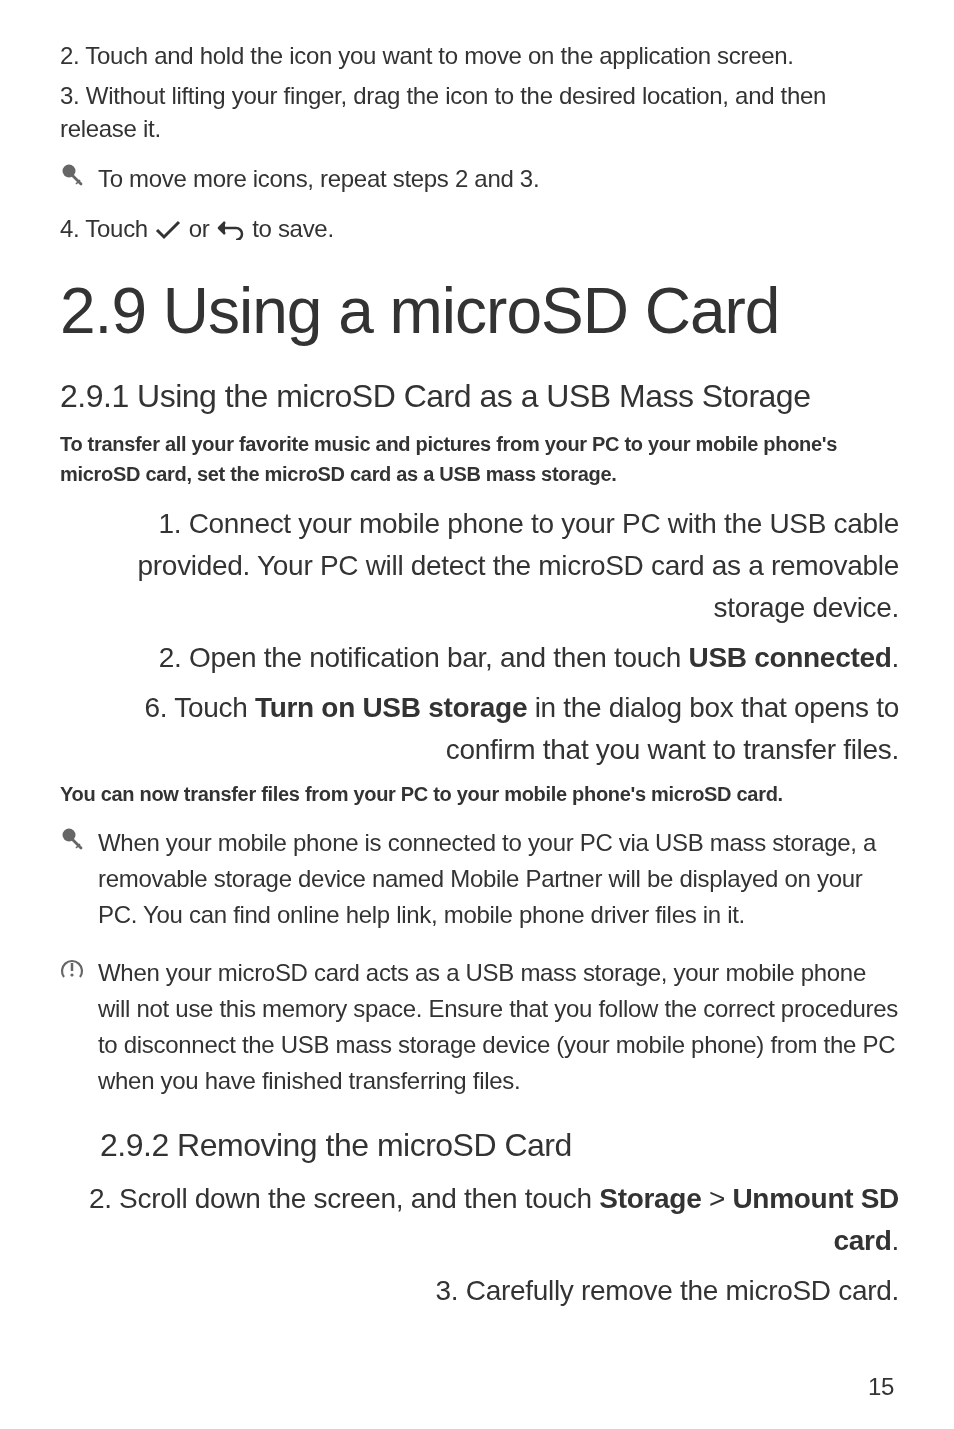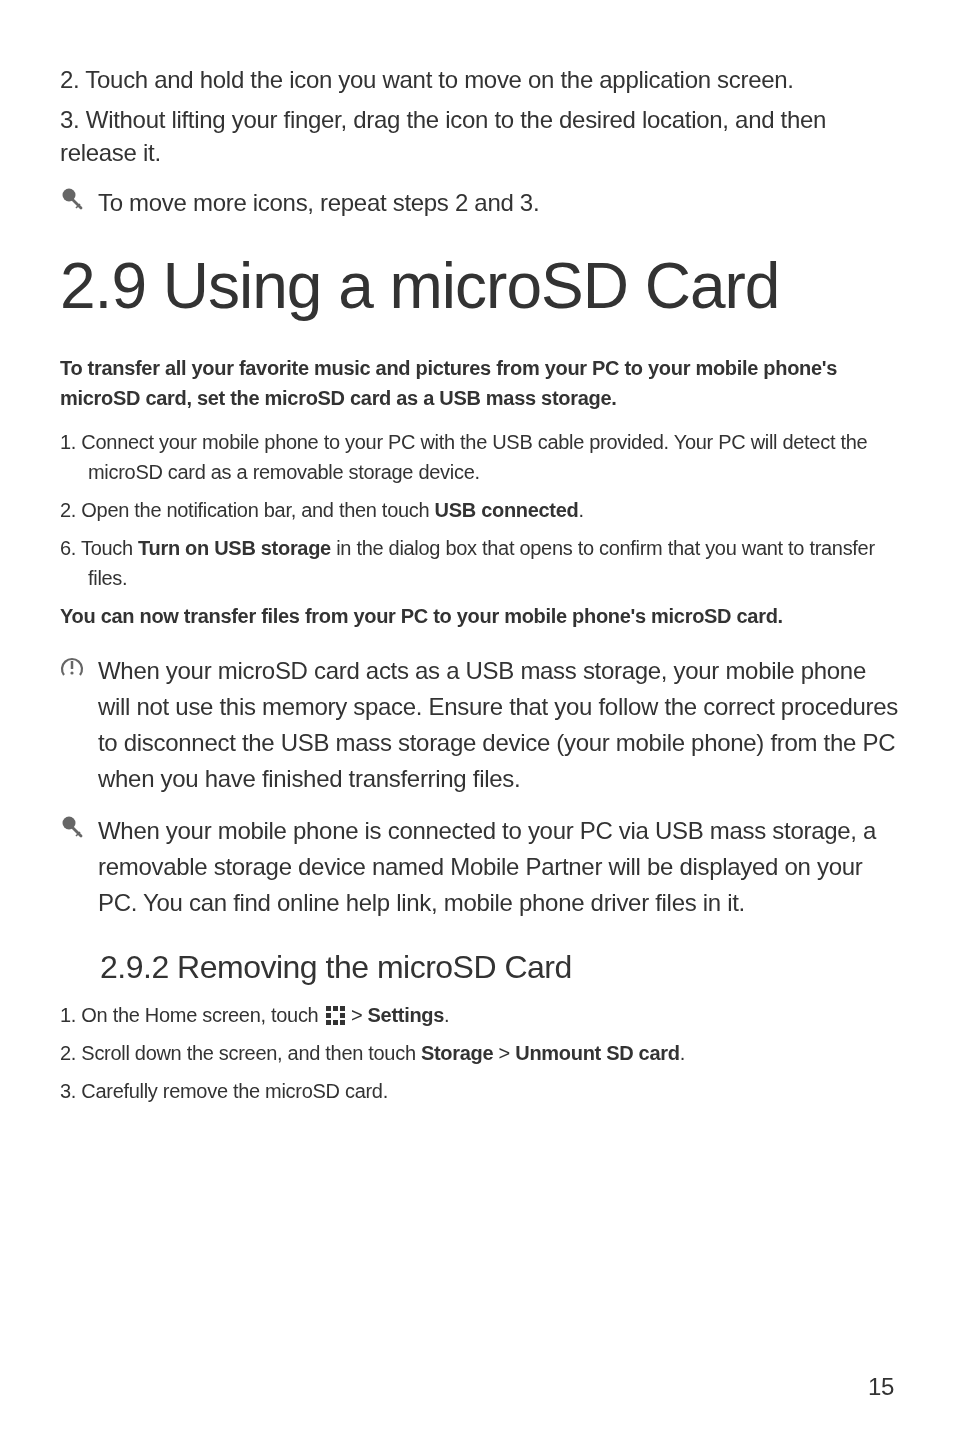--- a/index.html
+++ b/index.html
@@ -7,21 +7,21 @@
     padding: 0;
     width: 954px;
     height: 1429px;
     background: #ffffff;
     font-family: Arial, Helvetica, sans-serif;
     color: #333333;
     font-weight: 300;
     letter-spacing: -0.3px;
   }
   .page {
-    padding: 64px 55px 0 60px;
+    padding: 40px 55px 0 60px;
     box-sizing: border-box;
     position: relative;
     height: 100%;
   }
   .numbered-line {
     font-size: 24px;
     line-height: 1.35;
     margin-bottom: 8px;
   }
   .note-row {
@@ -60,25 +60,26 @@
     margin: 20px 0 14px 0;
     letter-spacing: -0.5px;
   }
   .para {
     font-size: 20px;
     line-height: 1.5;
     margin-bottom: 14px;
     font-weight: bold;
   }
   .li {
-    font-size: 20px;
+    font-size: 28px;
     line-height: 1.5;
     margin-bottom: 8px;
     padding-left: 28px;
     text-indent: -28px;
+    text-align: right;
   }
   .page-num {
     position: absolute;
     bottom: 28px;
     right: 60px;
     font-size: 24px;
   }
   b { font-weight: 700; }
 </style>
 </head>
@@ -91,72 +92,71 @@
 
   <div class="note-row">
     <svg class="note-icon" viewBox="0 0 24 24">
       <circle cx="9" cy="8" r="6.5" fill="#666"></circle>
       <path d="M 13 13 L 21 21" stroke="#666" stroke-width="2.8" stroke-linecap="round"></path>
       <path d="M 20 17 L 16 21" stroke="#666" stroke-width="1.6"></path>
     </svg>
     <div class="note-text">To move more icons, repeat steps 2 and 3.</div>
   </div>
 
+  <div class="numbered-line">
+    <span>4. Touch </span>
+    <svg class="inline-icon" width="28" height="22" viewBox="0 0 28 22">
+      <path d="M 3 12 L 10 19 L 25 4" stroke="#333" stroke-width="3" fill="none"></path>
+    </svg>
+    <span> or </span>
+    <svg class="inline-icon" width="30" height="22" viewBox="0 0 30 22">
+      <path d="M 9 4 L 3 10 L 9 16 M 3 10 L 20 10 A 6 6 0 0 1 20 22" stroke="#333" stroke-width="2.5" fill="none" stroke-linejoin="round"></path>
+      <path d="M 9 4 L 3 10 L 9 16 Z" fill="#333"></path>
+    </svg>
+    <span> to save.</span>
+  </div>
 
   <h1 class="section">2.9  Using a microSD Card</h1>
 
+  <h2 class="subsection">2.9.1  Using the microSD Card as a USB Mass Storage</h2>
 
   <div class="para">To transfer all your favorite music and pictures from your PC to your mobile phone's microSD card, set the microSD card as a USB mass storage.</div>
 
   <div class="li">1. Connect your mobile phone to your PC with the USB cable provided. Your PC will detect the microSD card as a removable storage device.</div>
 
   <div class="li">
     <span>2. Open the notification bar, and then touch </span><b>USB connected</b><span>.</span>
   </div>
 
   <div class="li">
     <span>6. Touch </span><b>Turn on USB storage</b><span> in the dialog box that opens to confirm that you want to transfer files.</span>
   </div>
 
   <div class="para">You can now transfer files from your PC to your mobile phone's microSD card.</div>
 
+  <div class="note-row">
+    <svg class="note-icon" viewBox="0 0 24 24">
+      <circle cx="9" cy="8" r="6.5" fill="#666"></circle>
+      <path d="M 13 13 L 21 21" stroke="#666" stroke-width="2.8" stroke-linecap="round"></path>
+      <path d="M 20 17 L 16 21" stroke="#666" stroke-width="1.6"></path>
+    </svg>
+    <div class="note-text">When your mobile phone is connected to your PC via USB mass storage, a removable storage device named Mobile Partner will be displayed on your PC. You can find online help link, mobile phone driver files in it.</div>
+  </div>
+
   <div class="note-row" style="margin-top:22px;">
     <svg class="note-icon" viewBox="0 0 24 24">
       <path d="M 4 20 A 10 10 0 1 1 20 20" stroke="#666" stroke-width="2.2" fill="none"></path>
       <line x1="12" y1="6" x2="12" y2="14" stroke="#666" stroke-width="2.5"></line>
       <circle cx="12" cy="18" r="1.6" fill="#666"></circle>
     </svg>
     <div class="note-text">When your microSD card acts as a USB mass storage, your mobile phone will not use this memory space. Ensure that you follow the correct procedures to disconnect the USB mass storage device (your mobile phone) from the PC when you have finished transferring files.</div>
   </div>
 
-  <div class="note-row">
-    <svg class="note-icon" viewBox="0 0 24 24">
-      <circle cx="9" cy="8" r="6.5" fill="#666"></circle>
-      <path d="M 13 13 L 21 21" stroke="#666" stroke-width="2.8" stroke-linecap="round"></path>
-      <path d="M 20 17 L 16 21" stroke="#666" stroke-width="1.6"></path>
-    </svg>
-    <div class="note-text">When your mobile phone is connected to your PC via USB mass storage, a removable storage device named Mobile Partner will be displayed on your PC. You can find online help link, mobile phone driver files in it.</div>
-  </div>
-
   <h2 class="subsection" style="margin-top:28px;margin-left:40px;">2.9.2  Removing the microSD Card</h2>
 
-  <div class="li">
-    <span>1. On the Home screen, touch </span>
-    <svg class="inline-icon" width="22" height="22" viewBox="0 0 22 22">
-      <rect x="2" y="2" width="5" height="5" fill="#333"></rect>
-      <rect x="9" y="2" width="5" height="5" fill="#333"></rect>
-      <rect x="16" y="2" width="5" height="5" fill="#333"></rect>
-      <rect x="2" y="9" width="5" height="5" fill="#333"></rect>
-      <rect x="16" y="9" width="5" height="5" fill="#333"></rect>
-      <rect x="2" y="16" width="5" height="5" fill="#333"></rect>
-      <rect x="9" y="16" width="5" height="5" fill="#333"></rect>
-      <rect x="16" y="16" width="5" height="5" fill="#333"></rect>
-    </svg>
-    <span> &gt; </span><b>Settings</b><span>.</span>
-  </div>
 
   <div class="li">
     <span>2. Scroll down the screen, and then touch </span><b>Storage</b><span> &gt; </span><b>Unmount SD card</b><span>.</span>
   </div>
 
   <div class="li">3. Carefully remove the microSD card.</div>
 
   <div class="page-num">15</div>
 </div>
 

